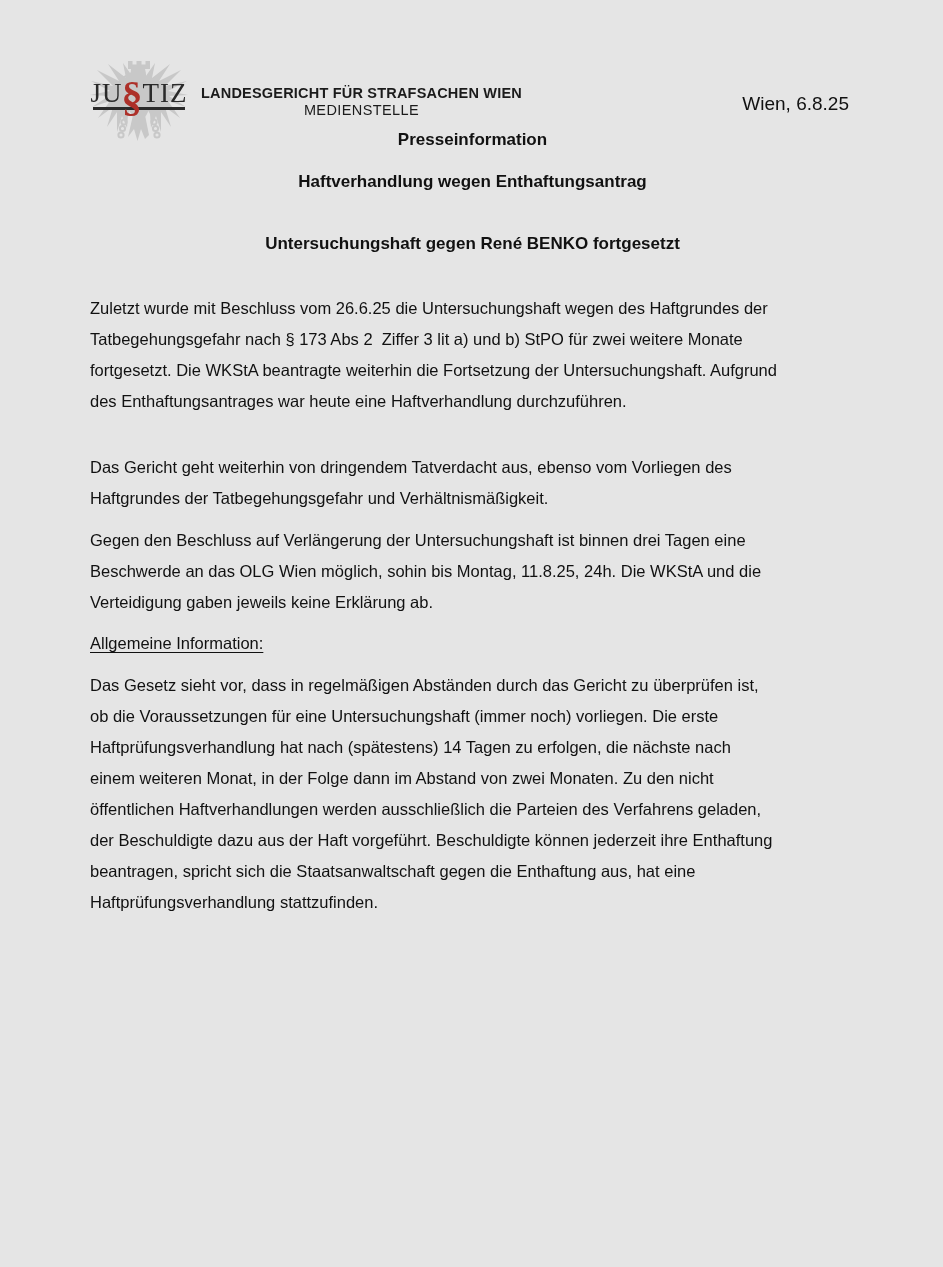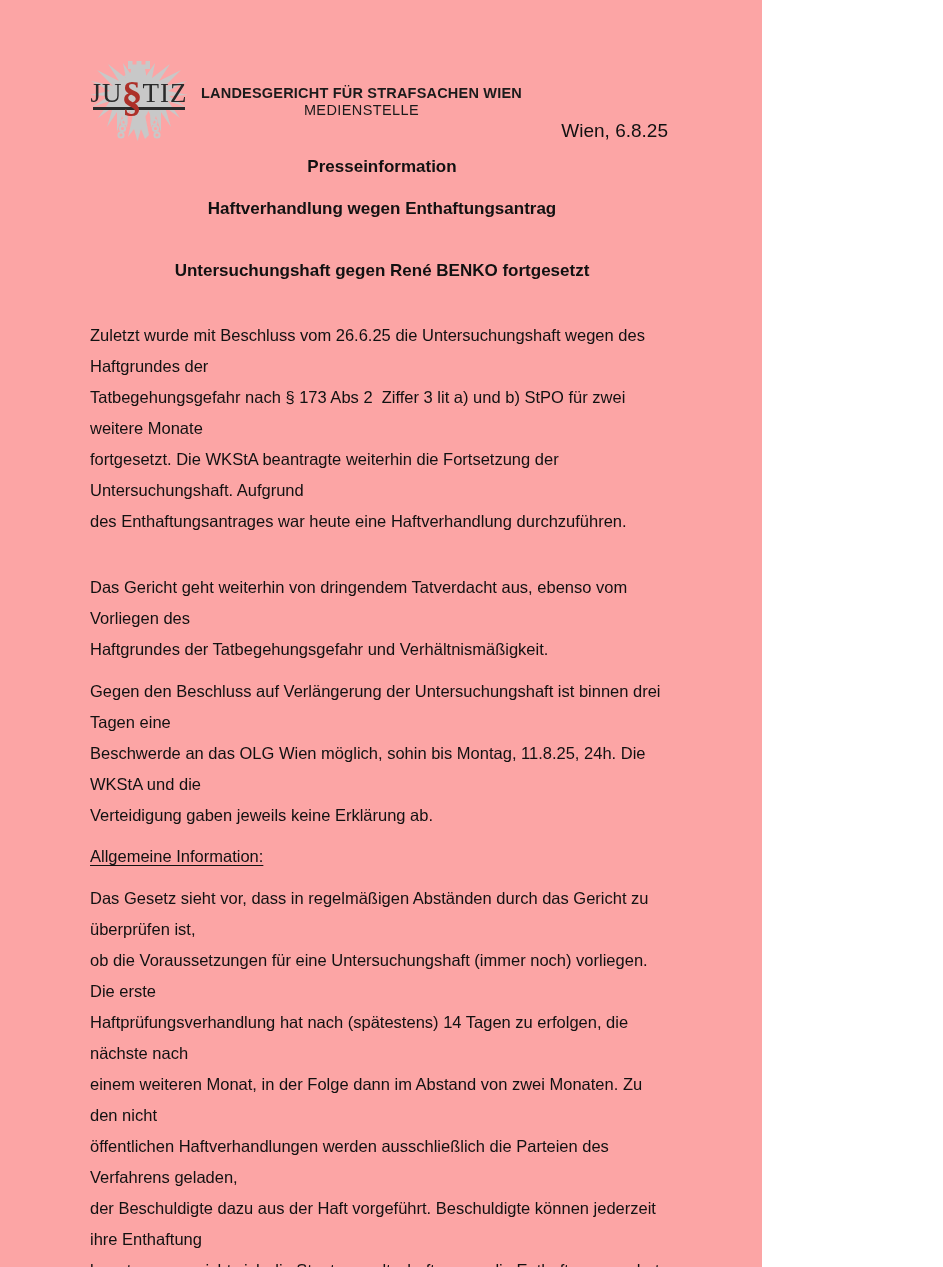--- a/index.html
+++ b/index.html
@@ -2,21 +2,21 @@
 <html><head>
 <meta charset="utf-8">
 <style>
   html,body { margin:0; padding:0; background:#ffffff; }
   body {
     width:943px; height:1267px; overflow:hidden;
     font-family:"Liberation Sans", sans-serif;
     color:#1a1a1a;
     -webkit-font-smoothing:antialiased;
   }
-  .page { position:relative; width:762px; height:1267px; background:#fca5a5; }
+  .page { position:relative; width:943px; height:1267px; background:#e5e5e5; }
 
   
   .letterhead { position:absolute; left:90px; top:57px; display:flex; align-items:flex-start; }
   .logo { position:relative; width:98px; height:86px; flex:0 0 auto; }
   .logo svg { position:absolute; left:0; top:0; }
   .justiz {
     position:absolute; left:0; top:21px; width:100%;
     text-align:center; font-family:"Liberation Serif", serif;
     font-size:27px; line-height:30px; letter-spacing:1px;
     color:#2a2a2a; white-space:nowrap;
@@ -26,21 +26,21 @@
     font-size:42px; color:#ad3029; display:inline-block;
     vertical-align:-9px; line-height:0; margin:0 -1px;
     position:relative; z-index:2; font-weight:bold;
   }
   .org-block { margin-left:13px; padding-top:28px; }
   .org-name { font-weight:bold; font-size:14.5px; line-height:17px; letter-spacing:0.2px; color:#1b1b1b; }
   .org-dept { font-size:14.5px; line-height:17px; letter-spacing:0.4px; color:#1b1b1b;text-align:center; }
 
   
   .content { position:absolute; left:90px; right:88px; top:0; }
-  .dateline { margin-top:119px; text-align:right; font-size:19px; line-height:24px; padding-right:6px; color:#111; }
+  .dateline { margin-top:92px; text-align:right; font-size:19px; line-height:24px; padding-right:6px; color:#111; }
   .doc-title { margin-top:12px; text-align:center; font-weight:bold; font-size:17px; line-height:24px; color:#111; }
   .headline { text-align:center; font-weight:bold; font-size:17px; line-height:24px; color:#111; }
   .headline.first { margin-top:38px; }
   .headline.second { margin-top:18px; }
 
   .para {
     font-size:16.5px; line-height:31px; color:#111;
     white-space:pre-wrap;
   }
   .p1 { margin-top:46px; }

